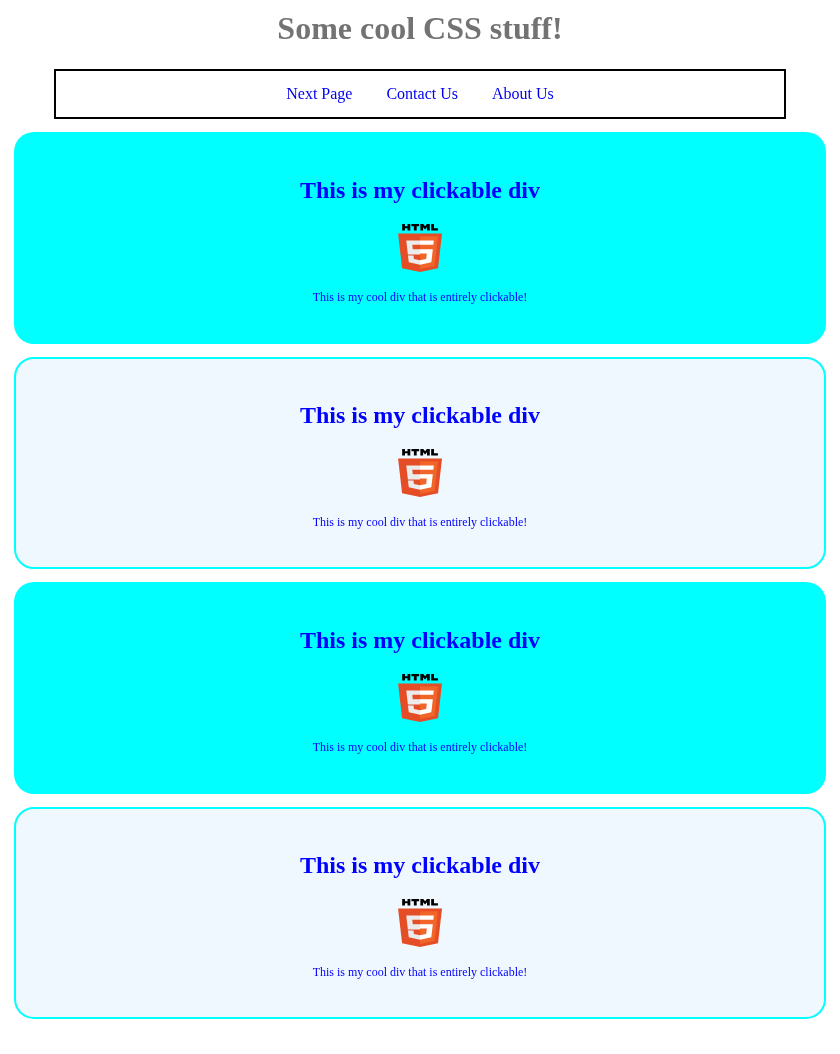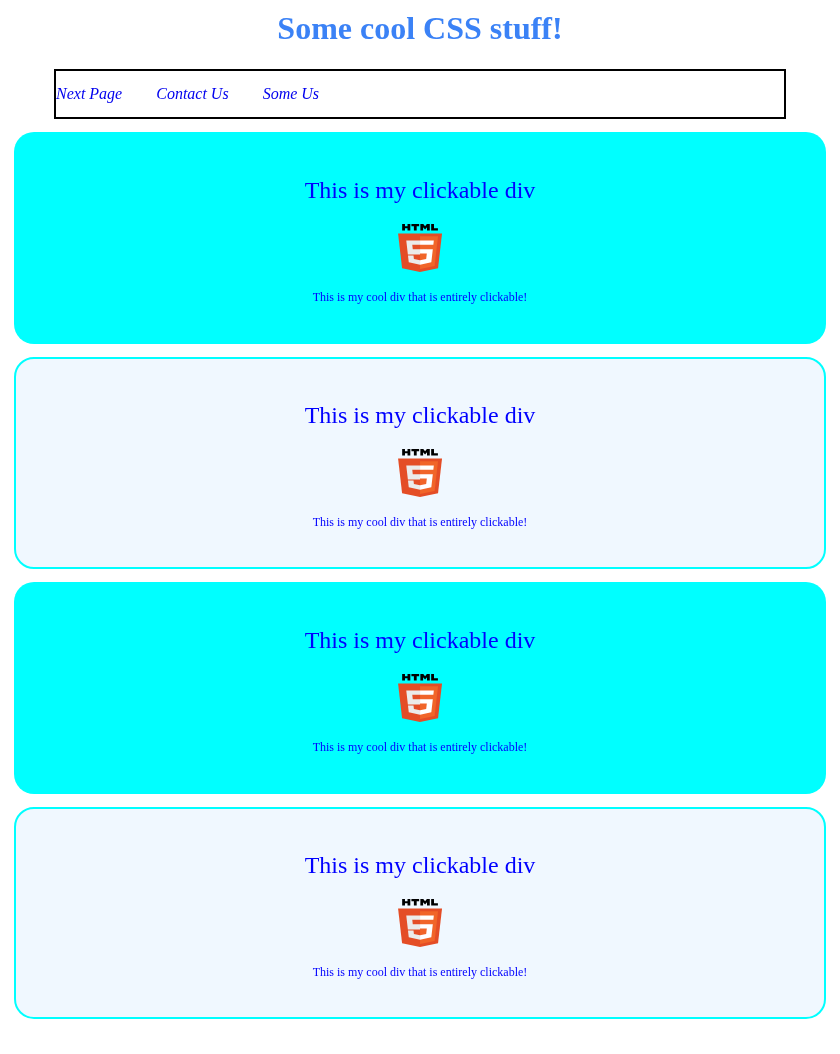--- a/index.html
+++ b/index.html
@@ -4,36 +4,35 @@
 <style>
   * { box-sizing: border-box; }
   html, body {
     margin: 0;
     padding: 0;
     background: #ffffff;
     font-family: "Liberation Serif", serif;
     width: 840px;
   }
   h1.page-title {
-    color: #3b82f6;
+    color: #737373;
     text-align: center;
     font-size: 32px;
     font-weight: bold;
     margin: 10px 0 22px 0;
   }
   nav.nav-bar {
     margin: 0 54px;
     height: 50px;
     border: 2px solid #000000;
     background: #ffffff;
     display: flex;
     align-items: center;
-    justify-content: flex-start;
+    justify-content: center;
     gap: 34px;
-    font-style: italic;
   }
   nav.nav-bar a {
     color: #0000ee;
     text-decoration: none;
     font-size: 16px;
     cursor: pointer;
   }
   #card-list { padding-bottom: 6px; }
   .card {
     margin: 13px 14px;
@@ -46,21 +45,21 @@
     background: #00ffff;
   }
   .card.light {
     background: #f0f8ff;
     border: 2px solid #00ffff;
     padding: 23px 10px;
   }
   .card h2 {
     color: #0000ff;
     font-size: 24px;
-    font-weight: normal;
+    font-weight: bold;
     margin: 20px 0;
   }
   .card .logo-wrap { height: 48px; margin: 0; }
   .card svg.html5-logo {
     width: 44px;
     height: 48px;
     display: inline-block;
     vertical-align: top;
   }
   .card p {
@@ -70,21 +69,21 @@
   }
 </style>
 </head>
 <body>
 
 <h1 class="page-title">Some cool CSS stuff!</h1>
 
 <nav class="nav-bar">
   <a href="#">Next Page</a>
   <a href="#">Contact Us</a>
-  <a href="#">Some Us</a>
+  <a href="#">About Us</a>
 </nav>
 
 <main id="card-list">
   <div class="card cyan">
     <h2>This is my clickable div</h2>
     <div class="logo-wrap">
       <svg class="html5-logo" viewBox="74 0 363 512" preserveAspectRatio="none" aria-hidden="true">
         <path fill="#E44D26" d="M107.644 470.877 74.633 100.62h362.734l-33.046 370.199L255.778 512z"></path>
         <path fill="#F16529" d="m256 480.523 120.03-33.277 28.24-316.352H256z"></path>
         <path fill="#EBEBEB" d="M256 268.217h-60.09l-4.15-46.501H256v-45.411H142.132l13.3 149.326H256zM256 386.153l-.199.053-50.574-13.656-3.233-36.217h-45.585l6.362 71.301 93.02 25.823.209-.058z"></path>

